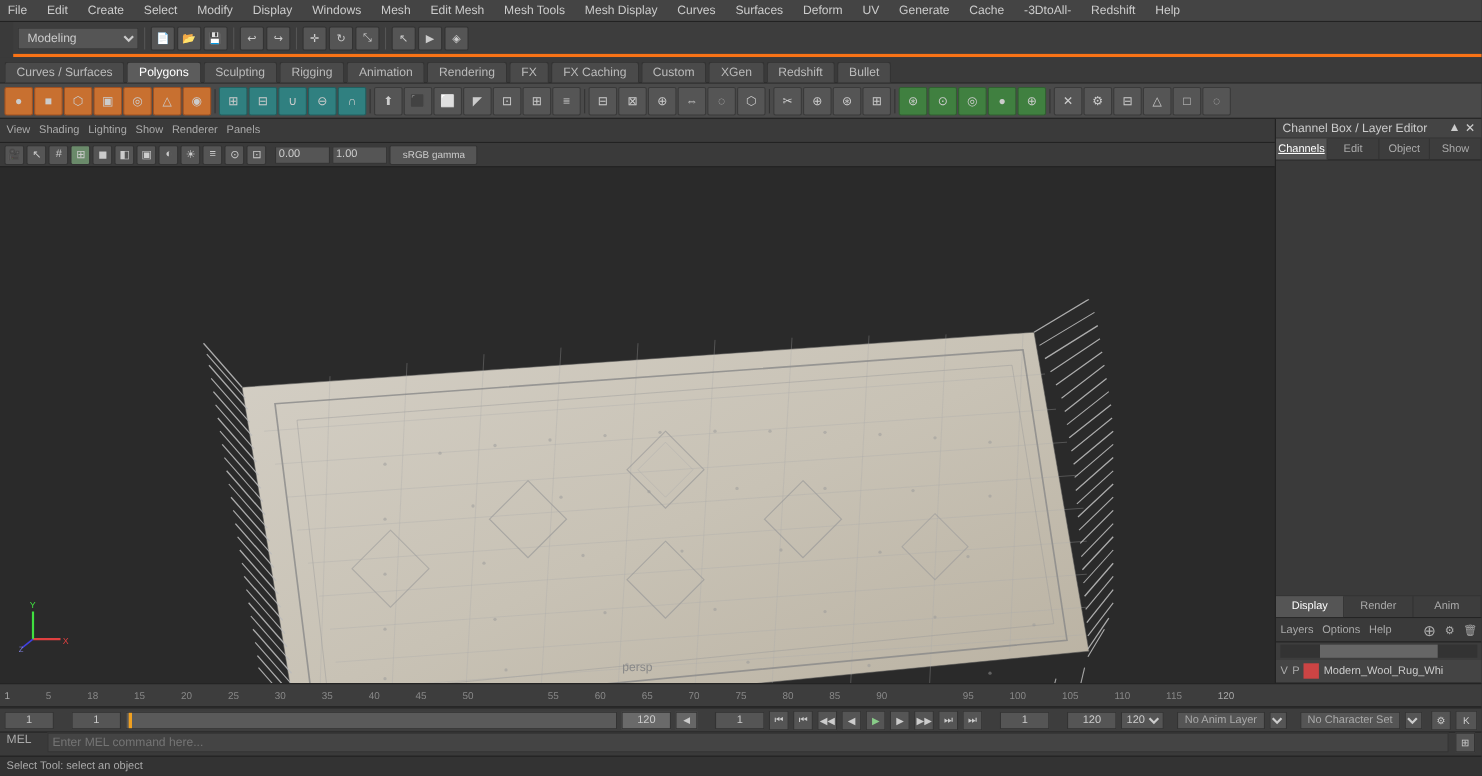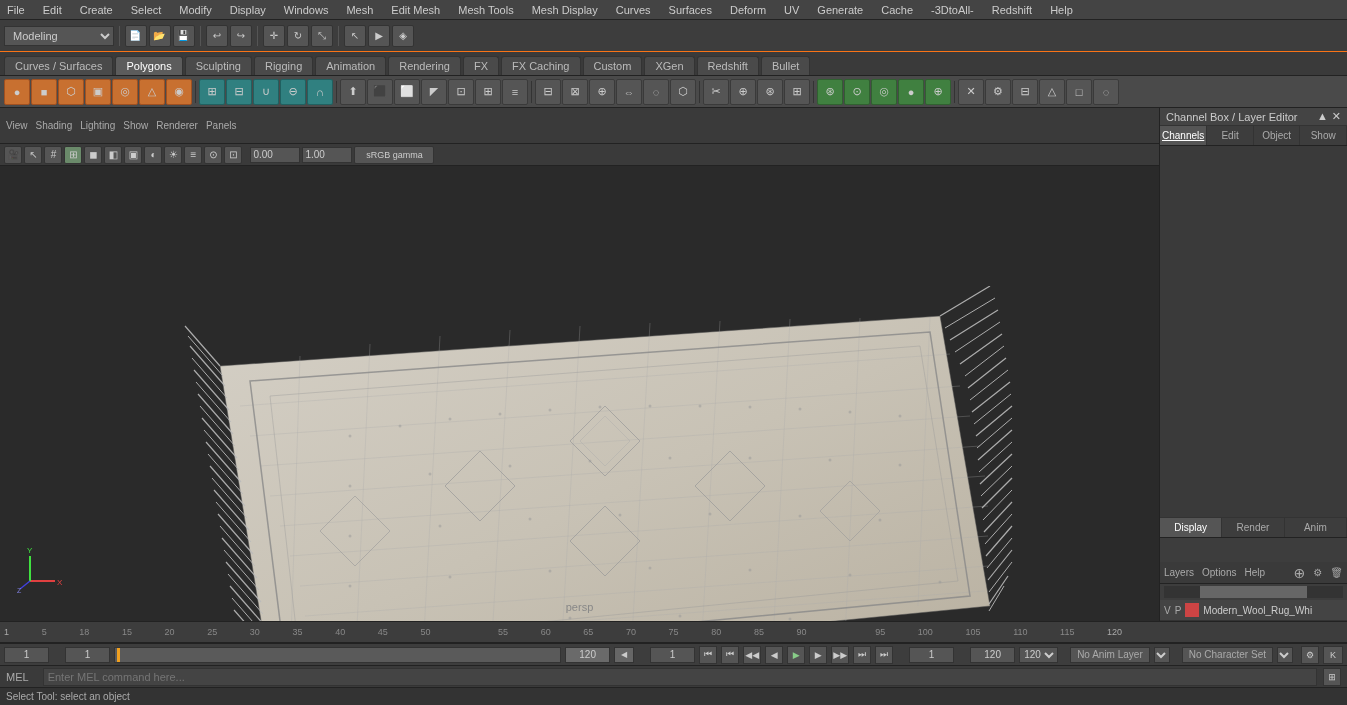--- a/index.html
+++ b/index.html
@@ -32,24 +32,25 @@
       cursor: pointer;
       padding: 0 3px;
     }
 
     
     .toolbar-area {
       background: #3d3d3d;
       display: flex;
       align-items: center;
       height: 32px;
-      border-bottom: 1px solid #f97316;
+      border-bottom: 3px solid #f97316;
       flex-shrink: 0;
       padding: 0 4px;
       gap: 2px;
+      margin-left: 12px;
     }
 
     .workspace-dropdown {
       background: #555;
       color: #ccc;
       border: 1px solid #333;
       font-size: 11px;
       padding: 1px 4px;
       height: 20px;
       width: 110px;
@@ -151,21 +152,21 @@
       flex: 1;
       background: #1e1e1e;
       position: relative;
       display: flex;
       flex-direction: column;
       overflow: hidden;
     }
 
     .viewport-header {
       background: #3a3a3a;
-      height: 36px;
+      height: 22px;
       display: flex;
       align-items: center;
       padding: 0 6px;
       gap: 8px;
       border-bottom: 1px solid #222;
       flex-shrink: 0;
     }
     .viewport-header span {
       font-size: 10px;
       color: #aaa;
@@ -293,21 +294,20 @@
     .layers-bar {
       background: #3a3a3a;
       height: 22px;
       display: flex;
       align-items: center;
       padding: 0 4px;
       gap: 8px;
       border-bottom: 1px solid #222;
       font-size: 10px;
       color: #aaa;
-      margin-top: 24px;
     }
     .layers-bar span { cursor: pointer; }
 
     .layer-scrollbar {
       height: 12px;
       background: #333;
       margin: 2px 4px;
       position: relative;
     }
     .layer-scrollbar-thumb {
@@ -352,21 +352,21 @@
       align-items: center;
       justify-content: center;
       color: #ccc;
       font-size: 9px;
     }
 
     .bottom-bar {
       background: #3a3a3a;
       height: 22px;
       display: flex;
-      align-items: center;
+      align-items: flex-start;
       padding: 0 6px;
       gap: 6px;
       border-top: 1px solid #222;
     }
     .mel-label {
       color: #aaa;
       font-size: 11px;
       margin-right: 8px;
     }
     .mel-input {

